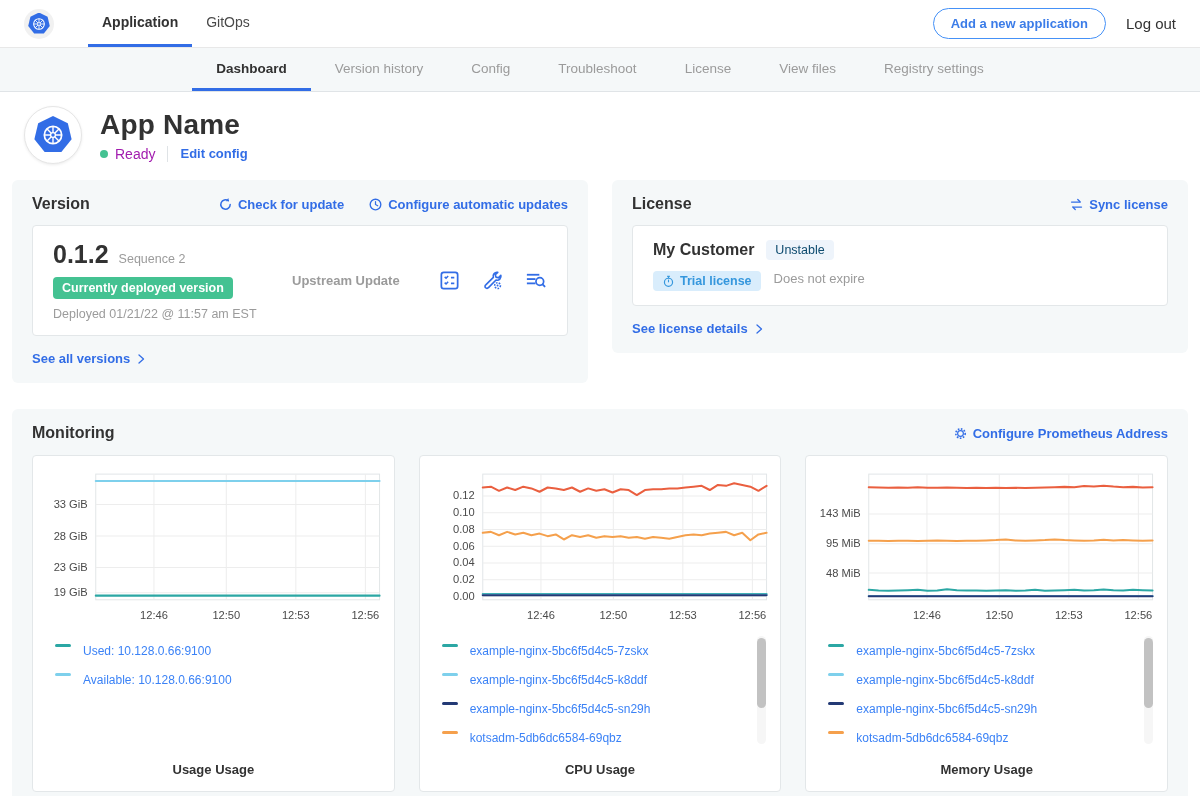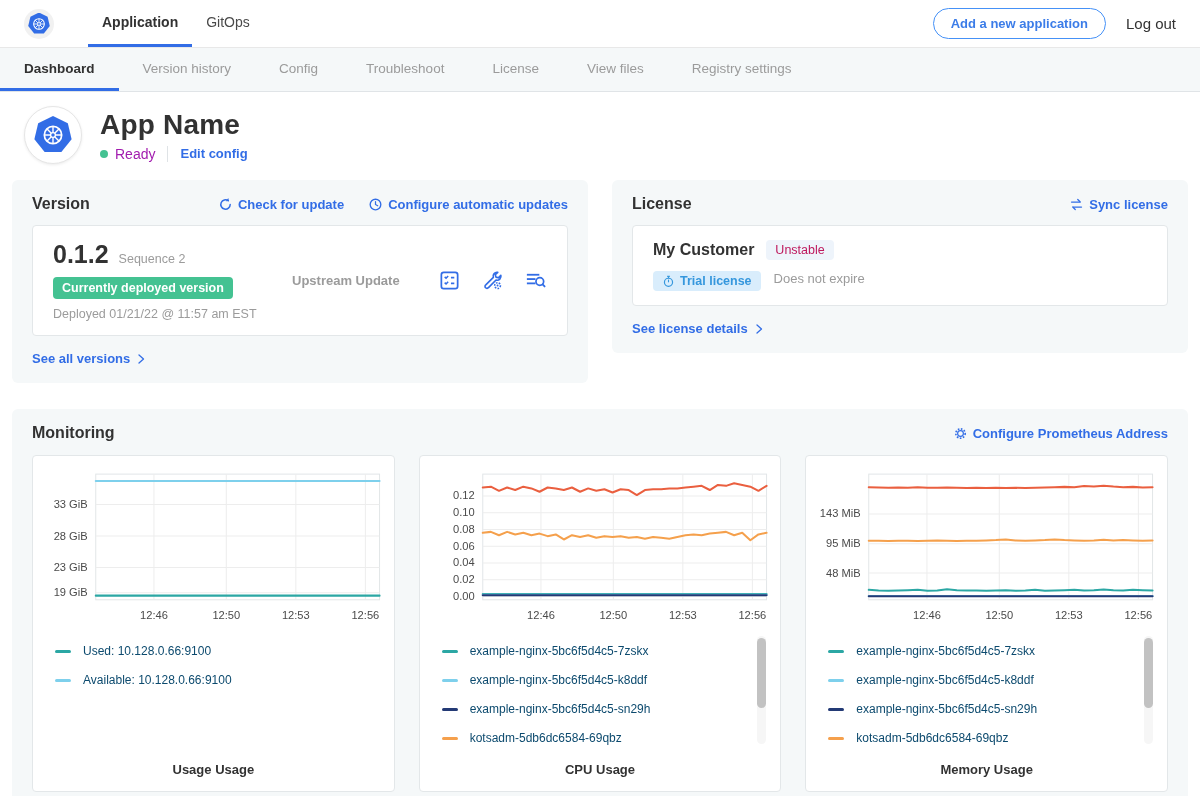--- a/index.html
+++ b/index.html
@@ -11,21 +11,21 @@
   .brand { display:flex; align-items:center; margin:0 34px 0 24px; }
   .brand-circle { width:30px; height:30px; border-radius:50%; background:#f1f1f1; display:flex; align-items:center; justify-content:center; }
   .hept { width:22px; height:22px; background:#326de6; clip-path:polygon(50% 0%,89% 19%,99% 61%,72% 95%,28% 95%,1% 61%,11% 19%); display:flex; align-items:center; justify-content:center; }
   .topnav-item { display:flex; align-items:center; padding:0 14px; font-size:14px; color:#4a4a4a; border-bottom:3px solid transparent; cursor:pointer; }
   .topnav-item.active { color:#323232; font-weight:700; border-bottom-color:#326de6; }
   .topnav-right { margin-left:auto; display:flex; align-items:center; padding-right:24px; gap:20px; }
   .btn-outline { border:1px solid #4591f7; color:#3b7ce8; font-weight:700; font-size:13px; padding:7px 17px; border-radius:17px; background:#fff; cursor:pointer; }
   .logout { font-size:15px; color:#323232; cursor:pointer; }
 
   
-  .subnav { height:44px; background:#f5f8f9; border-bottom:1px solid #e0e4e7; display:flex; justify-content:flex-start; }
+  .subnav { height:44px; background:#f5f8f9; border-bottom:1px solid #e0e4e7; display:flex; justify-content:center; }
   .subnav-inner { display:flex; gap:0; }
   .subtab { display:flex; align-items:center; padding:0 24px; font-size:13.5px; color:#9b9b9b; font-weight:500; border-bottom:3px solid transparent; cursor:pointer; }
   .subtab.active { color:#323232; font-weight:700; border-bottom-color:#326de6; }
 
   
   .app-header { display:flex; align-items:center; padding:14px 36px 12px 24px; background:#fff; }
   .avatar { width:58px; height:58px; border-radius:50%; background:#fff; border:1px solid #e6e6e6; box-shadow:0 1px 3px rgba(0,0,0,.08); display:flex; align-items:center; justify-content:center; margin-right:18px; }
   .avatar .hept { width:38px; height:38px; }
   .app-title { font-size:28px; font-weight:700; letter-spacing:.2px; }
   .status-row { display:flex; align-items:center; margin-top:5px; font-size:14px; }
@@ -50,32 +50,32 @@
   .ver-seq { font-size:12.5px; color:#9b9b9b; }
   .badge-green { display:inline-block; margin-top:8px; background:#44c292; color:#fff; font-size:12.5px; font-weight:700; padding:4px 9px; border-radius:4px; }
   .deployed { margin-top:8px; font-size:12.5px; color:#9b9b9b; }
   .upstream { font-size:13px; font-weight:700; color:#9b9b9b; margin-left:14px; }
   .ver-icons { margin-left:auto; display:flex; gap:20px; color:#326de6; align-items:center; }
   .ver-icons svg { cursor:pointer; }
   .see-link { margin-top:13px; }
 
   .cust-row { display:flex; align-items:center; gap:12px; }
   .cust-name { font-size:16px; font-weight:700; }
-  .badge-channel { background:#eef4fb; color:#be185d; font-size:12.5px; font-weight:500; padding:3px 9px; border-radius:4px; }
+  .badge-channel { background:#eef4fb; color:#0c4a6e; font-size:12.5px; font-weight:500; padding:3px 9px; border-radius:4px; }
   .lic-row { display:flex; align-items:flex-start; margin-top:11px; }
   .badge-trial { background:#d9edfc; color:#3597dd; font-size:12.5px; font-weight:700; padding:3px 9px; border-radius:4px; display:inline-flex; align-items:center; gap:5px; }
   .expiry { color:#9b9b9b; font-size:13px; margin-left:13px; }
 
   
   .monitoring { margin-top:26px; }
   .charts-row { display:grid; grid-template-columns:1fr 1fr 1fr; gap:24px; margin-top:13px; }
   .chart-card { background:#fff; border:1px solid #e3e7e9; border-radius:4px; padding:10px 6px 14px 6px; }
   .chart-plot { width:100%; display:block; }
   .legend-wrap { position:relative; height:118px; overflow:hidden; padding:12px 24px 0 16px; }
-  .legend-row { display:flex; align-items:center; margin-bottom:15px; font-size:12px; color:#0c4a6e; white-space:nowrap; }
+  .legend-row { display:flex; margin-bottom:15px; font-size:12px; color:#3b82f6; white-space:nowrap; }
   .legend-swatch { width:16px; height:3px; border-radius:2px; margin-right:12px; flex:none; }
   .scroll-track { position:absolute; right:8px; top:4px; width:9px; height:108px; background:#f6f6f6; border-radius:5px; }
   .scroll-thumb { position:absolute; right:8px; top:6px; width:9px; height:70px; background:#c2c2c2; border-radius:5px; cursor:pointer; }
   .chart-title { text-align:center; font-size:13px; font-weight:700; margin-top:12px; }
 
   svg.icn { flex:none; }
 </style>
 </head>
 <body>
 

